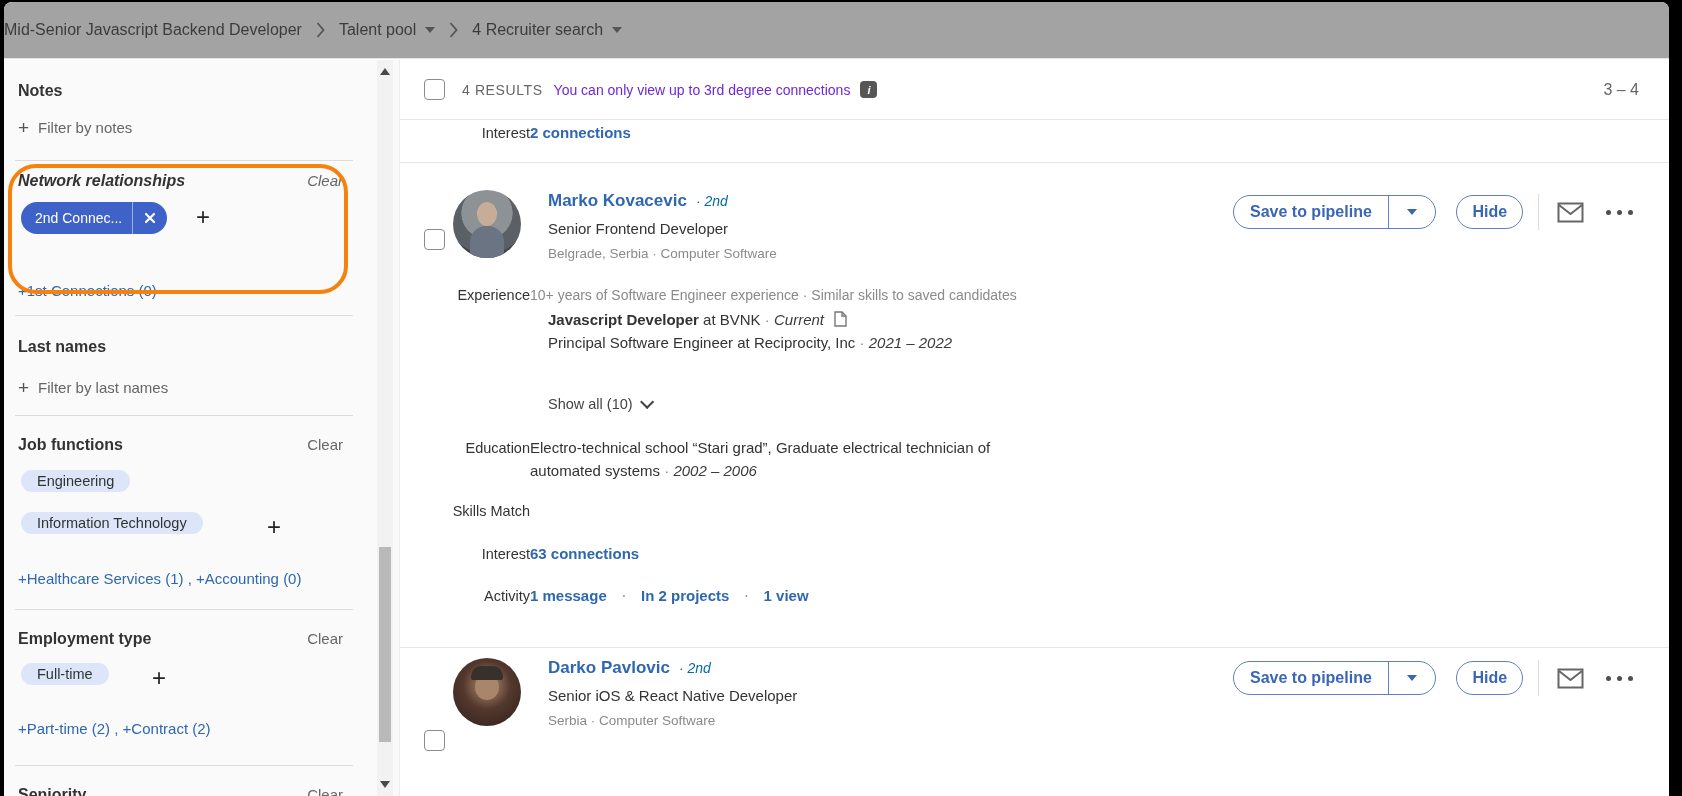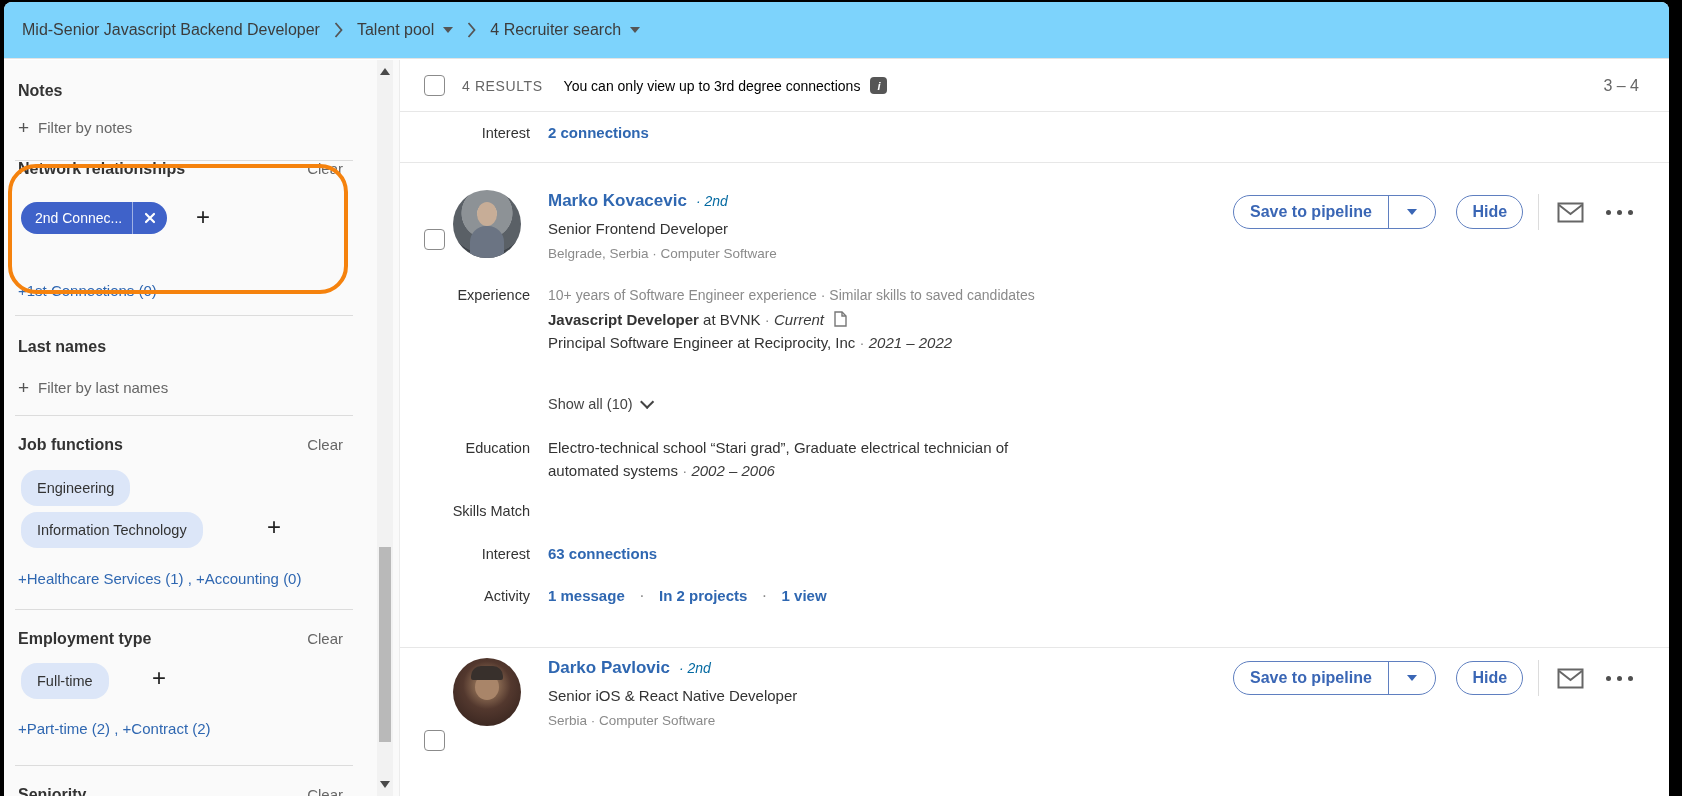--- a/index.html
+++ b/index.html
@@ -1,61 +1,61 @@
 <!DOCTYPE html>
 <html><head>
 <meta charset="utf-8">
 <style>
   * { margin:0; padding:0; box-sizing:border-box; }
   html,body { width:1682px; height:796px; background:#000; font-family:"Liberation Sans", sans-serif; overflow:hidden; }
   .screen { position:absolute; left:4px; top:2px; right:13px; bottom:0; background:#fff; border-radius:8px 8px 0 0; overflow:hidden; }
 
   
-  .topbar { position:absolute; left:0; top:0; right:0; height:57px; background:#7dd3fc; border-bottom:1px solid #e4e4e4; display:flex; align-items:center; padding-left:18px; }
+  .topbar { position:absolute; left:0; top:0; right:0; height:57px; background:#a3a3a3; border-bottom:1px solid #e4e4e4; display:flex; align-items:center; }
   .crumb { font-size:16px; color:#3c3c3c; }
   .crumb-sep { margin:0 14px; display:flex; align-items:center; }
   .crumb-group { display:flex; align-items:center; cursor:pointer; }
   .caret-down { width:0; height:0; border-left:5px solid transparent; border-right:5px solid transparent; border-top:6px solid #555; margin-left:9px; }
 
   
   .body { position:absolute; top:58px; left:0; right:0; bottom:0; display:flex; }
   .sidebar { position:relative; width:396px; background:#fafafa; border-right:1px solid #ececec; flex:none; }
   .main { position:relative; flex:1; background:#fff; }
 
   
   .sb-title { position:absolute; left:14px; width:325px; font-size:16px; font-weight:700; color:#333; display:flex; justify-content:space-between; align-items:baseline; }
   .sb-clear { font-size:15px; font-weight:400; color:#666; cursor:pointer; }
   .sb-add { position:absolute; left:14px; font-size:15px; color:#666; display:flex; align-items:center; gap:9px; cursor:pointer; }
   .plus-glyph { font-size:19px; color:#555; font-weight:400; line-height:1; }
   .sb-divider { position:absolute; left:11px; width:338px; height:1px; background:#dcdcdc; }
   .sb-link { position:absolute; left:14px; font-size:15px; color:#2f67b1; cursor:pointer; }
 
   .pill-blue { position:absolute; left:17px; height:32px; background:#3f62c9; color:#fff; border-radius:16px; display:inline-flex; align-items:center; padding-left:14px; font-size:14px; }
   .pill-x { margin-left:10px; height:100%; display:flex; align-items:center; padding:0 11px; border-left:1px solid rgba(255,255,255,.5); border-radius:0 16px 16px 0; cursor:pointer; }
-  .pill-light { position:absolute; left:17px; height:36px; background:#dce6f8; color:#333; border-radius:16px; display:inline-flex; align-items:center; padding:0 16px; font-size:14.5px; }
+  .pill-light { position:absolute; left:17px; height:22px; background:#dce6f8; color:#333; border-radius:16px; display:inline-flex; align-items:center; padding:0 16px; font-size:14.5px; }
   .pill-plus { position:absolute; font-size:24px; color:#222; cursor:pointer; line-height:1; }
 
   .orange-ring { position:absolute; left:4px; top:104px; width:340px; height:130px; border:4px solid #f5820d; border-radius:28px; pointer-events:none; z-index:5; }
 
   .sb-scroll { position:absolute; right:6px; top:0; bottom:0; width:16px; background:#f2f2f2; }
   .sb-thumb { position:absolute; left:2px; width:12px; top:487px; height:195px; background:#b9b9b9; cursor:pointer; }
   .arr-up { position:absolute; left:3px; top:8px; width:0; height:0; border-left:5px solid transparent; border-right:5px solid transparent; border-bottom:7px solid #4a4a4a; cursor:pointer; }
   .arr-dn { position:absolute; left:3px; bottom:8px; width:0; height:0; border-left:5px solid transparent; border-right:5px solid transparent; border-top:7px solid #4a4a4a; cursor:pointer; }
 
   
-  .results-head { position:absolute; left:0; top:0; right:0; height:52px; border-bottom:1px solid #e7e7e7; display:flex; align-items:center; padding:0 30px 0 24px; }
+  .results-head { position:absolute; left:0; top:0; right:0; height:60px; border-bottom:1px solid #e7e7e7; display:flex; align-items:center; padding:0 30px 0 24px; }
   .chk { width:21px; height:21px; border:1.5px solid #8b8b8b; border-radius:4px; background:#fff; cursor:pointer; flex:none; }
   .res-count { font-size:14px; color:#666; letter-spacing:.6px; margin-left:17px; }
-  .res-notice { font-size:14px; color:#000000; margin-left:21px; }
+  .res-notice { font-size:14px; color:#6d28d9; margin-left:11px; }
   .info-badge { width:17px; height:17px; background:#565656; border-radius:4px; color:#fff; font-size:11px; font-weight:700; display:flex; align-items:center; justify-content:center; margin-left:10px; font-style:italic; }
   .res-range { margin-left:auto; font-size:16px; color:#666; }
 
   .mrow { position:absolute; display:flex; align-items:baseline; }
   .mlabel { width:130px; text-align:right; font-size:14.5px; font-weight:400; color:#333; flex:none; }
-  .mval { margin-left:18px; }
+  .mval { }
   .gray { color:#8a8a8a; font-size:14px; }
   .divider-h { position:absolute; left:0; right:0; height:1px; background:#e7e7e7; }
 
   .cand-chk { position:absolute; left:24px; }
   .avatar { position:absolute; left:53px; width:68px; height:68px; border-radius:50%; overflow:hidden; }
   .av-marko { background:radial-gradient(circle at 50% 34%, #c9bba9 0 17%, #8d9296 18% 45%, #5a6066 46% 72%, #3f444a 73% 100%); }
   .av-marko::after { content:""; position:absolute; left:17px; top:36px; width:34px; height:40px; border-radius:16px 16px 0 0; background:#6b7483; }
   .av-marko::before { content:""; position:absolute; left:24px; top:12px; width:20px; height:24px; border-radius:50%; background:#c7ad97; z-index:1; }
   .av-darko { background:radial-gradient(circle at 50% 40%, #8a6a52 0 20%, #53382e 45%, #2e1e1a 100%); }
   .av-darko::before { content:""; position:absolute; left:22px; top:16px; width:24px; height:26px; border-radius:50%; background:#a98569; }
@@ -124,21 +124,21 @@
         <span>Notes</span>
       </div>
       <div class="sb-add" style="top:58px;">
         <span class="plus-glyph">+</span>
         <span>Filter by notes</span>
       </div>
       <div class="sb-divider" style="top:100px;"></div>
 
       <div class="orange-ring"></div>
 
-      <div class="sb-title" style="top:100px;">
+      <div class="sb-title" style="top:112px;font-style:italic;">
         <span>Network relationships</span>
         <span class="sb-clear">Clear</span>
       </div>
       <div class="pill-blue" style="top:142px;">
         <span>2nd Connec...</span>
         <span class="pill-x">
           <svg width="12" height="12" viewBox="0 0 12 12">
               <path d="M2 2 L10 10 M10 2 L2 10" stroke="#fff" stroke-width="2.2" stroke-linecap="round"></path>
             </svg>
         </span>

